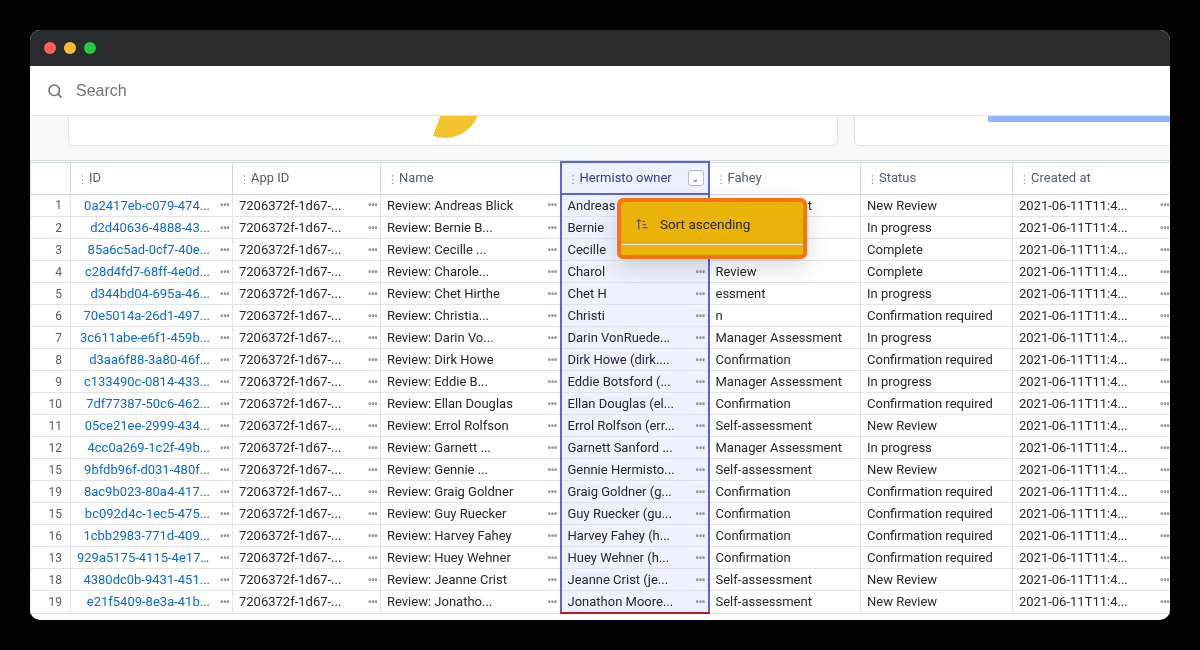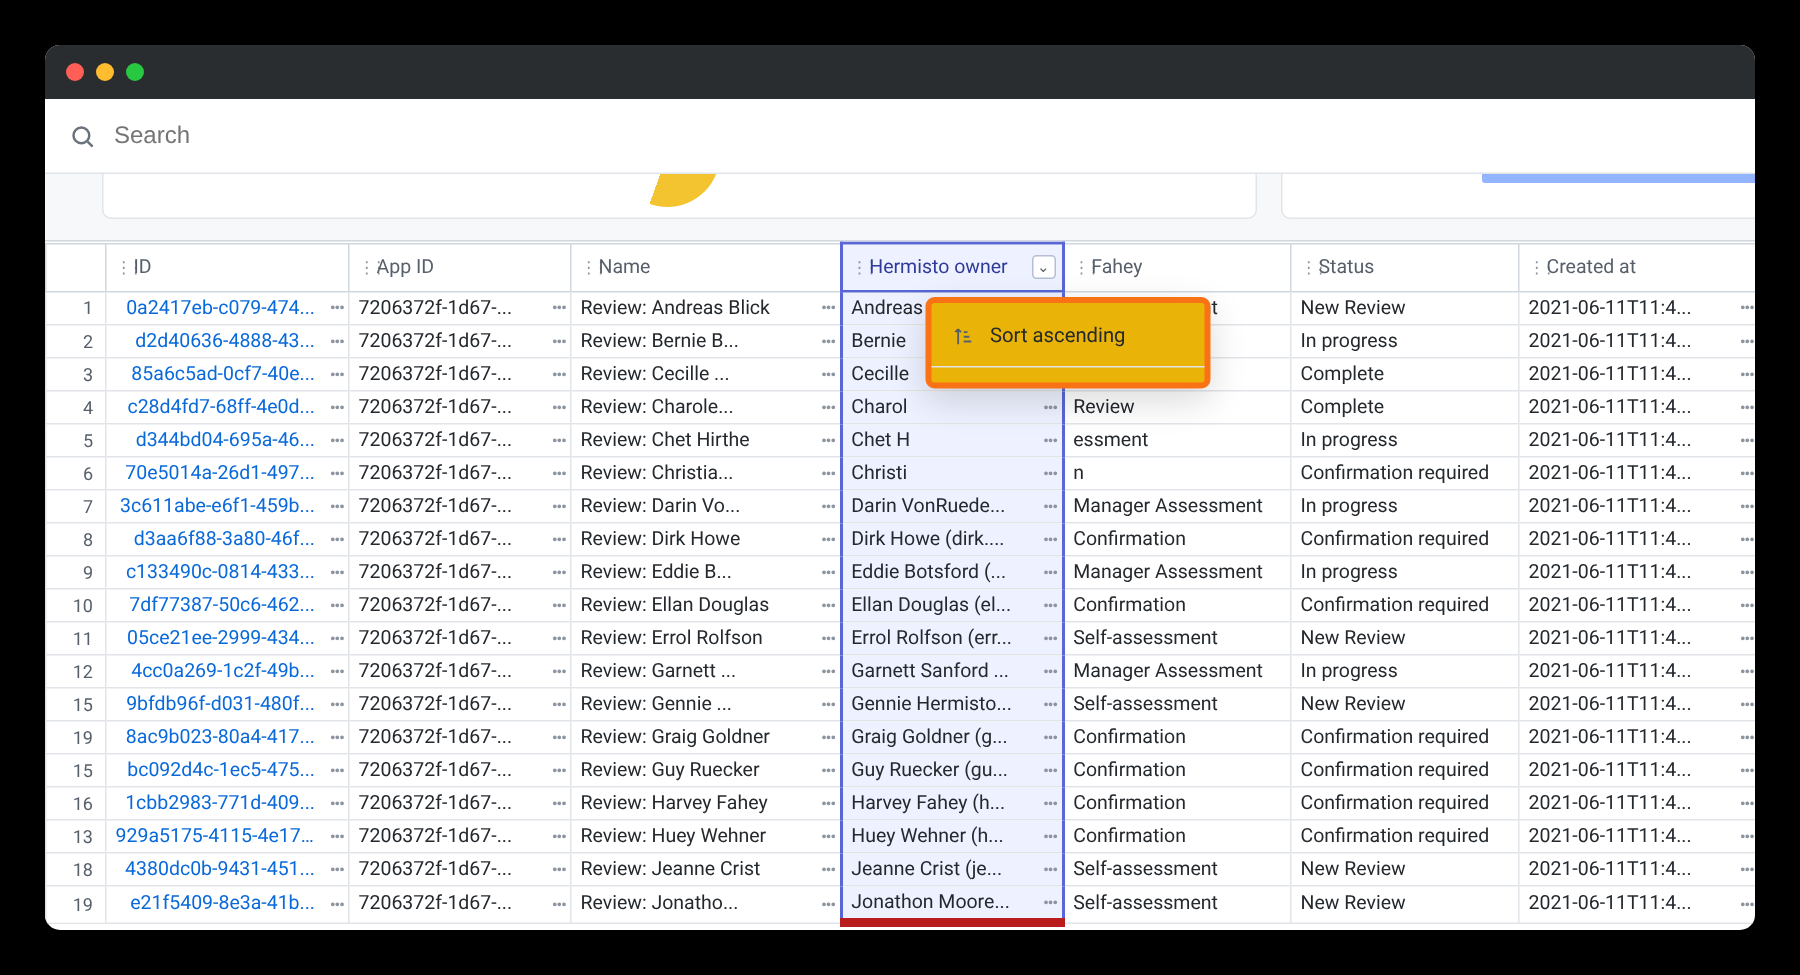--- a/index.html
+++ b/index.html
@@ -138,21 +138,21 @@
     background: #fff;
     padding-right: 8px;
     font-size: 12px;
   }
   td.link { color: #0969da; text-align: right; }
   td.owner-col {
     background: #eef1ff;
     border-left: 2px solid #5866d6;
     border-right: 2px solid #5866d6;
   }
-  tr:last-child td.owner-col { border-bottom: 6px solid #b91c1c; }
+  tr:last-child td.owner-col { border-bottom: 2px solid #b91c1c; }
   td .dots {
     position: absolute; right: 3px; top: 50%; transform: translateY(-50%);
     color: #8c959f; font-size: 12px; letter-spacing: -1px;
   }
   td.has-dots { padding-right: 22px; }
 
   .dropdown {
     position: absolute;
     top: 168px; left: 587px;
     width: 190px;

